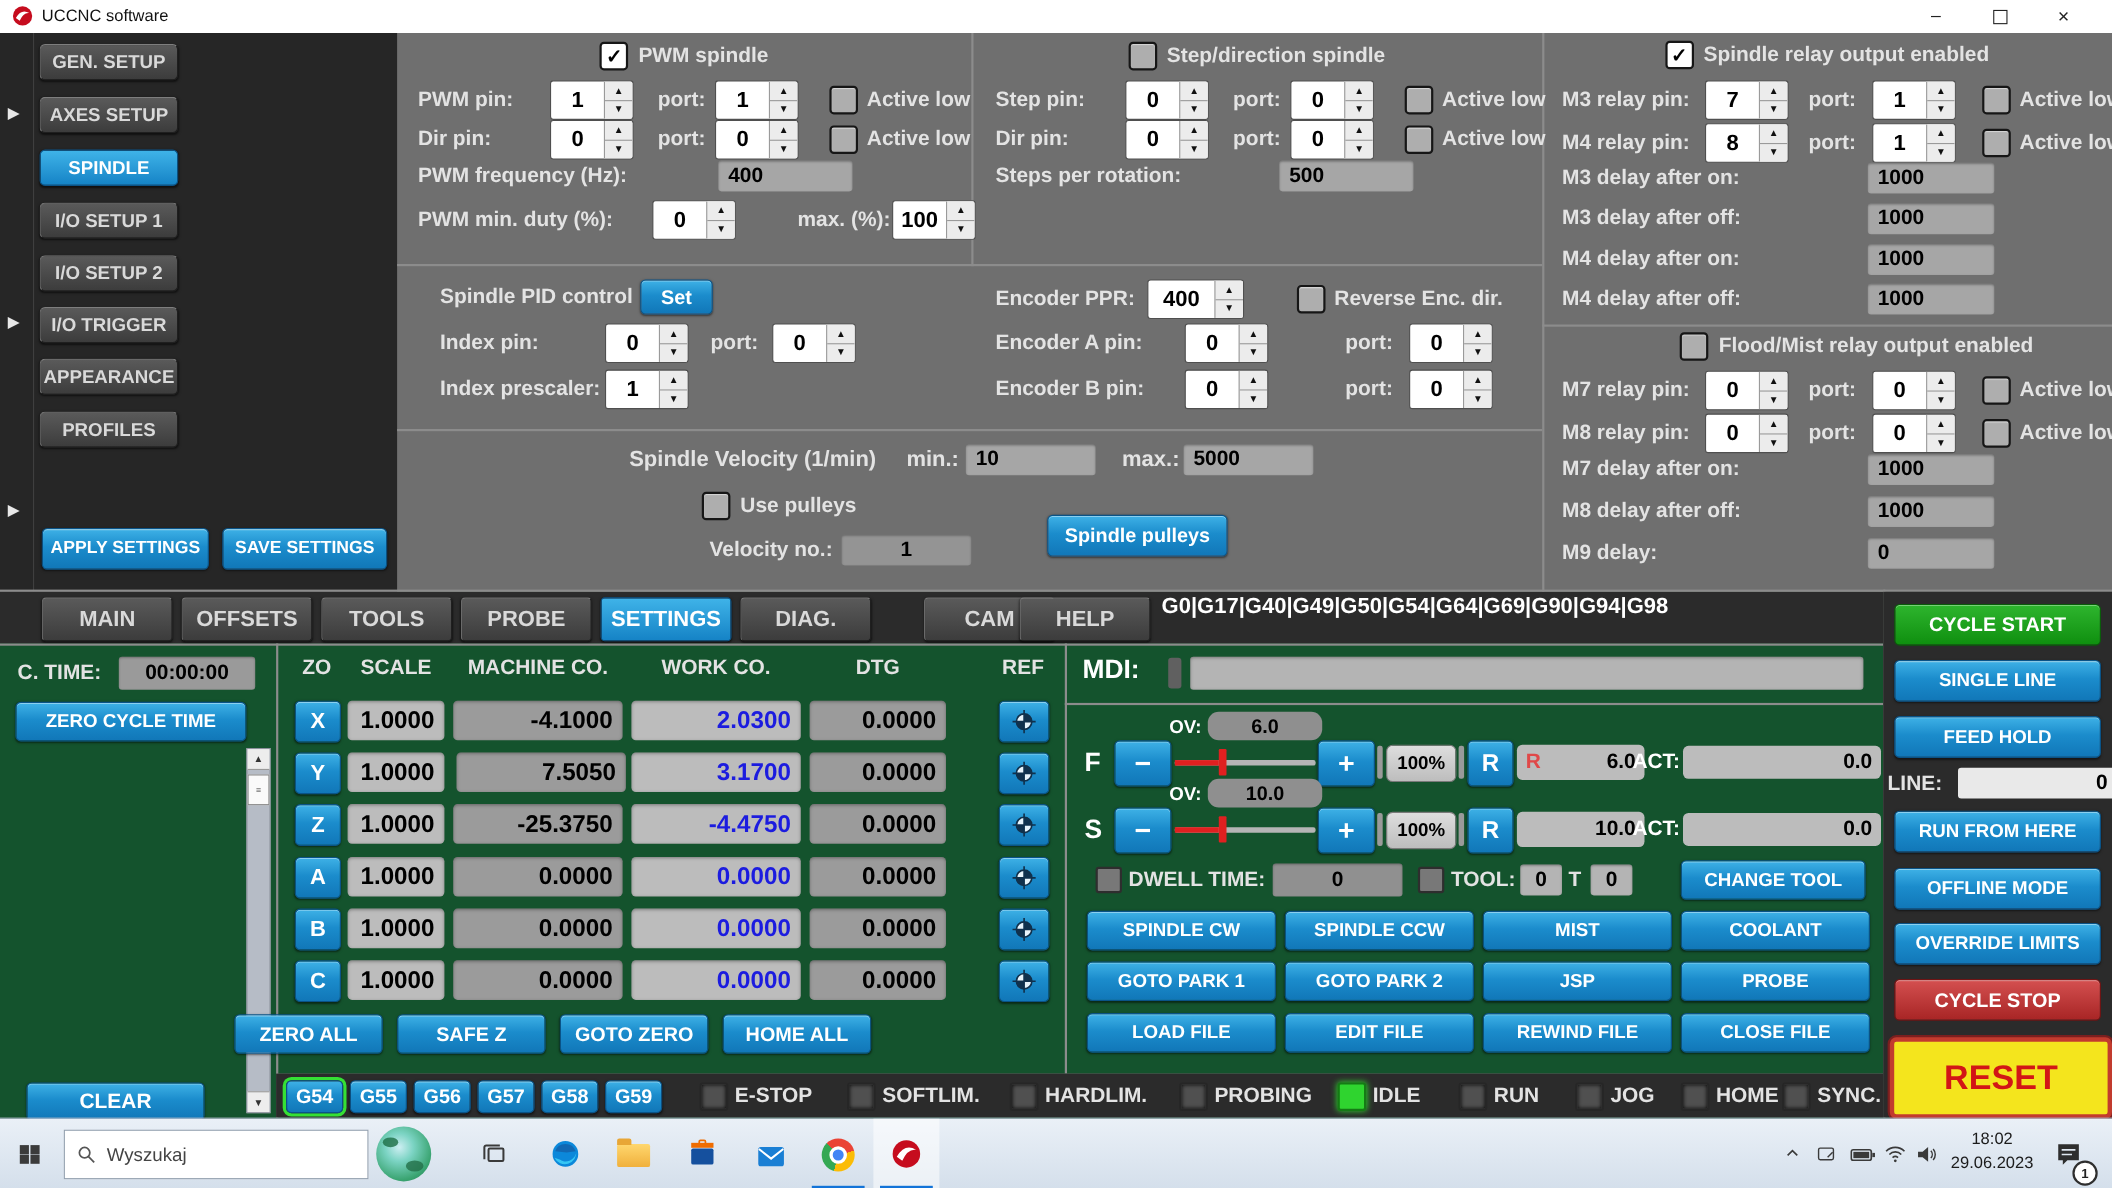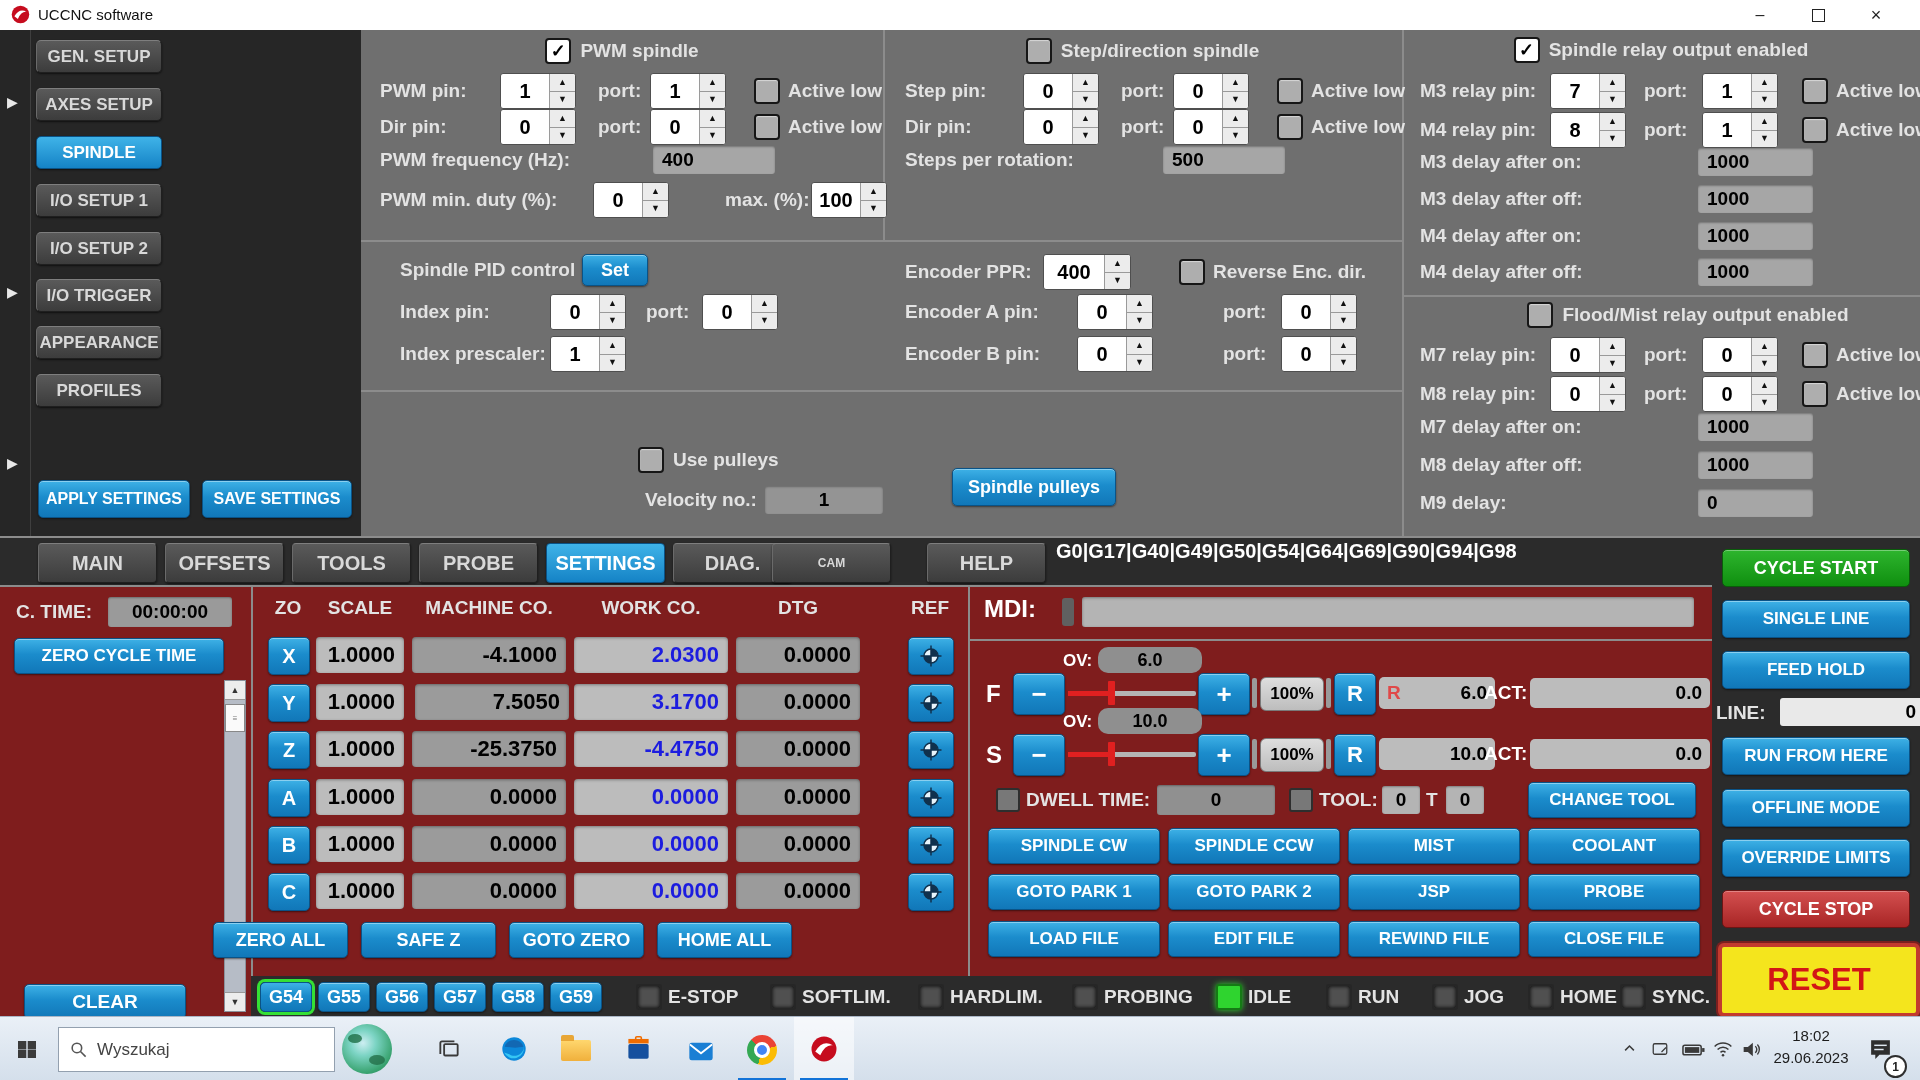--- a/index.html
+++ b/index.html
@@ -1,16 +1,16 @@
 <!DOCTYPE html>
 <html><head>
 <meta charset="utf-8">
 <style>
   html,body{margin:0;padding:0;background:#111;font-family:"Liberation Sans",sans-serif;}
-  #root{position:relative;width:1920px;height:1080px;background:#7f1d1d;overflow:hidden;}
+  #root{position:relative;width:1920px;height:1080px;background:#14532d;overflow:hidden;}
   .abs{position:absolute;}
   .row{position:absolute;display:flex;align-items:center;}
   .lbl{color:#e3e3e3;font-weight:bold;font-size:19px;white-space:nowrap;}
   .lbl20{color:#e3e3e3;font-weight:bold;font-size:20px;white-space:nowrap;}
   
   .spin{display:inline-flex;height:34px;background:#fff;border:1px solid #4f4f4f;border-radius:3px;overflow:hidden;flex:none;}
   .spin .sv{min-width:44px;display:flex;align-items:center;justify-content:center;font-size:20px;font-weight:bold;color:#000;padding:0 2px;}
   .spin.wide .sv{min-width:56px;}
   .spin .sa{width:25px;display:flex;flex-direction:column;border-left:1px solid #9a9a9a;background:#ececec;}
   .spin .sa i{flex:1;font-style:normal;display:flex;align-items:center;justify-content:center;font-size:9px;color:#111;line-height:1;}
@@ -408,39 +408,46 @@
     </div>
     <div class="row" style="left:1420px;top:421px;">
       <span class="lbl" style="width:278px;">M8 delay after off:</span>
       <span class="gdisp" style="width:97px;">1000</span>
     </div>
     <div class="row" style="left:1420px;top:459px;">
       <span class="lbl" style="width:278px;">M9 delay:</span>
       <span class="gdisp" style="width:97px;">0</span>
     </div>
 
+    <div class="row" style="left:572px;top:374px;">
+      <span class="lbl20" style="width:252px;">Spindle Velocity (1/min)</span>
+      <span class="lbl20" style="width:50px;">min.:</span>
+      <span class="gdisp" style="width:100px;margin-left:4px;">10</span>
+      <span class="lbl20" style="margin-left:24px;width:52px;">max.:</span>
+      <span class="gdisp" style="width:100px;margin-left:4px;">5000</span>
+    </div>
     <div class="row" style="left:638px;top:417px;gap:9px;">
       <span class="chk"></span>
       <span class="lbl">Use pulleys</span>
     </div>
     <div class="row" style="left:645px;top:456px;">
       <span class="lbl" style="width:120px;">Velocity no.:</span>
       <span class="gdisp" style="width:100px;justify-content:center;background:#949494;">1</span>
     </div>
     <div class="bbtn abs" style="left:952px;top:438px;width:162px;height:36px;font-size:18px;">Spindle pulleys</div>
   </div>
 
   <div class="abs" style="left:0;top:538px;width:1712px;height:47px;background:#2b2b2b;">
     <div class="dbtn abs" style="left:38px;top:5px;width:117px;height:38px;font-size:20px;border-radius:4px;">MAIN</div>
     <div class="dbtn abs" style="left:165px;top:5px;width:117px;height:38px;font-size:20px;border-radius:4px;">OFFSETS</div>
     <div class="dbtn abs" style="left:292px;top:5px;width:117px;height:38px;font-size:20px;border-radius:4px;">TOOLS</div>
     <div class="dbtn abs" style="left:419px;top:5px;width:117px;height:38px;font-size:20px;border-radius:4px;">PROBE</div>
     <div class="dbtn on abs" style="left:546px;top:5px;width:117px;height:38px;font-size:20px;border-radius:4px;">SETTINGS</div>
     <div class="dbtn abs" style="left:673px;top:5px;width:117px;height:38px;font-size:20px;border-radius:4px;">DIAG.</div>
-    <div class="dbtn abs" style="left:772px;top:5px;width:117px;height:38px;font-size:12px;border-radius:4px;">CAM</div>
+    <div class="dbtn abs" style="left:840px;top:5px;width:117px;height:38px;font-size:20px;border-radius:4px;">CAM</div>
     <div class="dbtn abs" style="left:927px;top:5px;width:117px;height:38px;font-size:20px;border-radius:4px;">HELP</div>
     <span class="abs" style="left:1056px;top:2px;color:#fff;font-weight:bold;font-size:20px;white-space:nowrap;">G0|G17|G40|G49|G50|G54|G64|G69|G90|G94|G98</span>
   </div>
 
   <div class="hline" style="left:0;top:536px;width:1920px;"></div>
   <div class="hline" style="left:0;top:585px;width:1712px;"></div>
   <div class="vline" style="left:251px;top:585px;height:431px;"></div>
   <div class="vline" style="left:968px;top:585px;height:391px;"></div>
   <div class="vline" style="left:1712px;top:536px;height:480px;"></div>
   <div class="hline" style="left:251px;top:976px;width:1461px;"></div>

